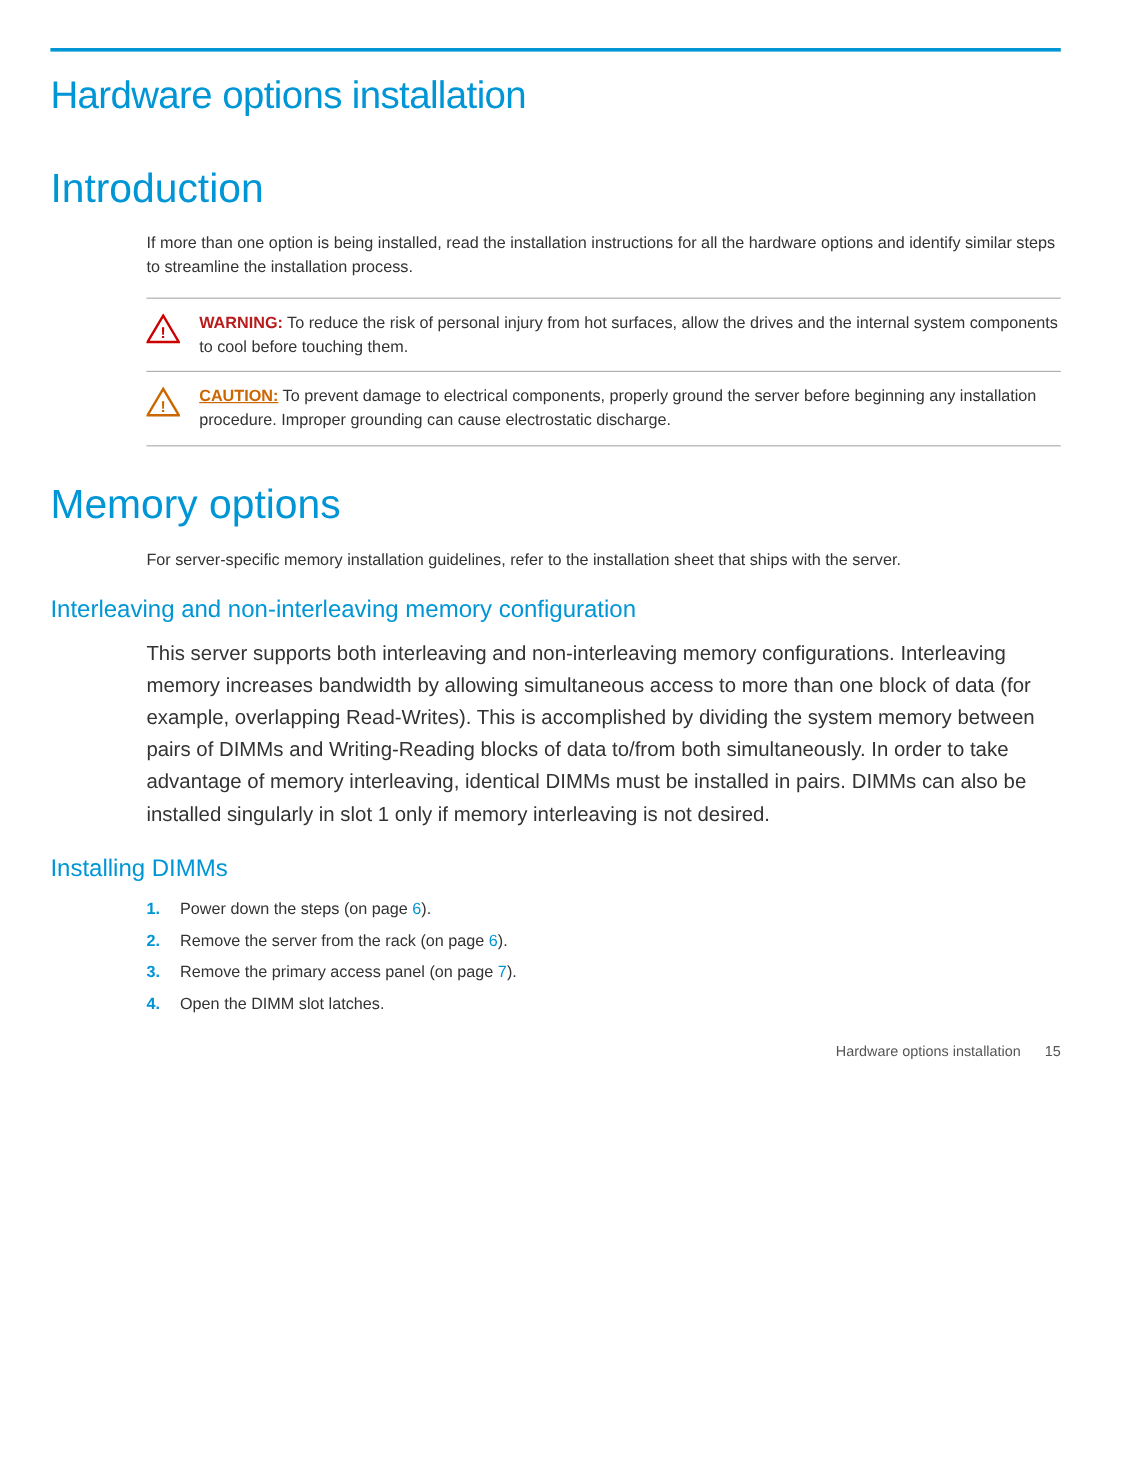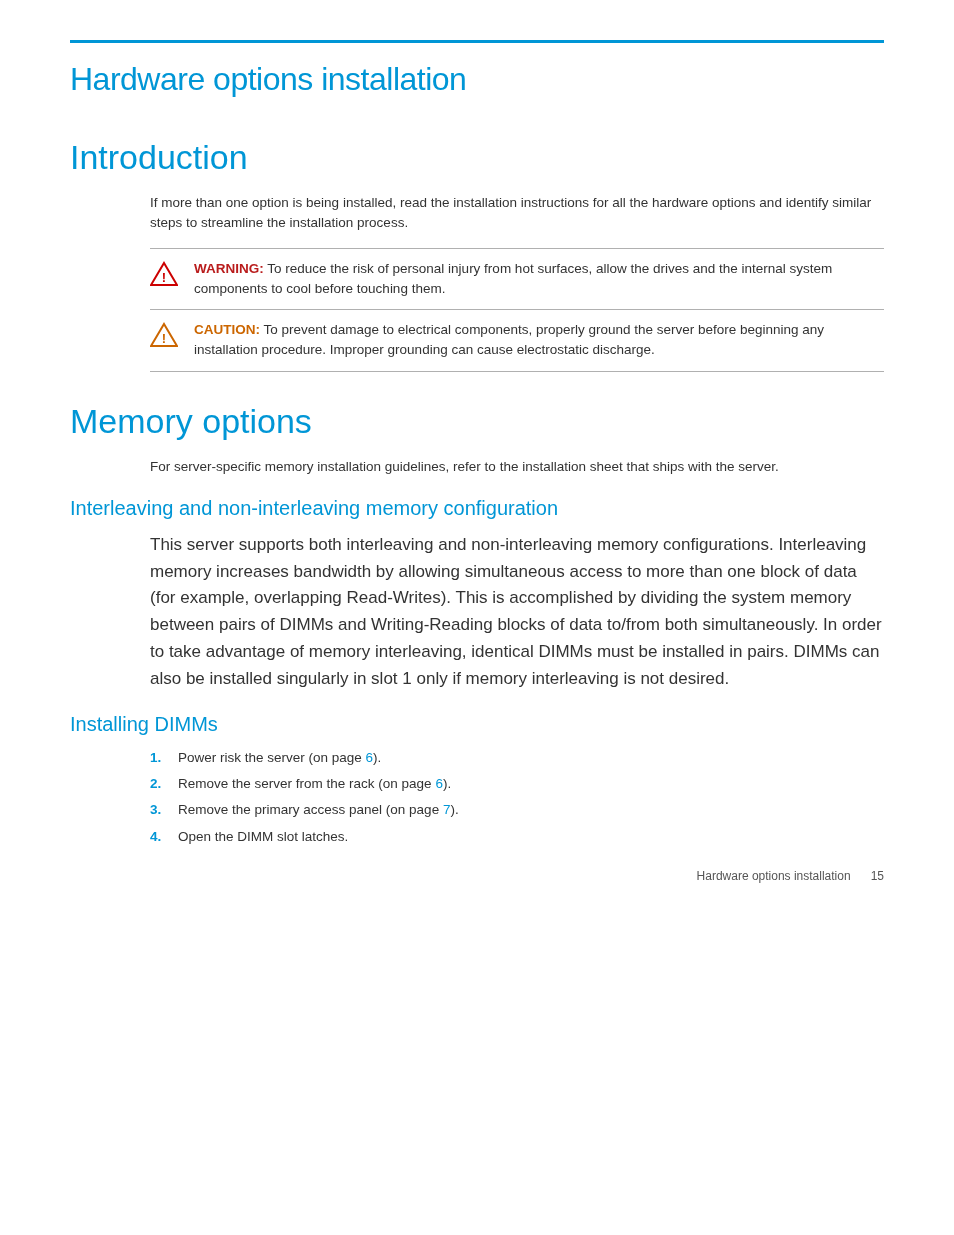--- a/index.html
+++ b/index.html
@@ -12,21 +12,21 @@
       width: 954px;
       min-height: 1235px;
       background: #ffffff;
       font-family: Arial, Helvetica, sans-serif;
       font-size: 14px;
       color: #333333;
       position: relative;
     }
 
     .page-container {
-      padding: 40px 70px 60px 70px;
+      padding: 40px 70px 60px 42px;
       position: relative;
     }
 
     
     .top-rule {
       border: none;
       border-top: 3px solid #0096d6;
       margin-bottom: 18px;
     }
 
@@ -66,20 +66,21 @@
     }
 
     .notice-label-warning {
       font-weight: bold;
       color: #b91c1c;
     }
 
     .notice-label-caution {
       font-weight: bold;
       color: #cc6600;
+      text-decoration: underline;
     }
 
     
     .triangle-icon {
       width: 28px;
       height: 26px;
       display: inline-block;
     }
 
     
@@ -255,21 +256,21 @@
   </div>
 
   <div class="dimm-section">
     <h3 class="subsection-heading">Installing DIMMs</h3>
 
     <ol class="dimm-list">
 
       <li>
         <span class="list-number">1.</span>
         <span class="list-text">
-          <span>Power risk the server (on page </span><a class="link-blue">6</a><span>).</span>
+          <span>Power down the steps (on page </span><a class="link-blue">6</a><span>).</span>
         </span>
       </li>
 
       <li>
         <span class="list-number">2.</span>
         <span class="list-text">
           <span>Remove the server from the rack (on page </span><a class="link-blue">6</a><span>).</span>
         </span>
       </li>
 

